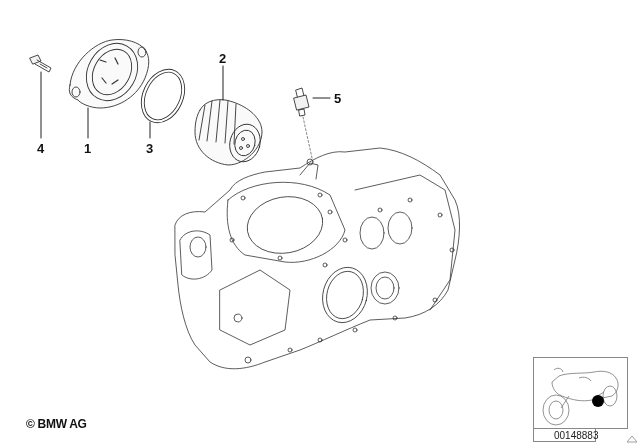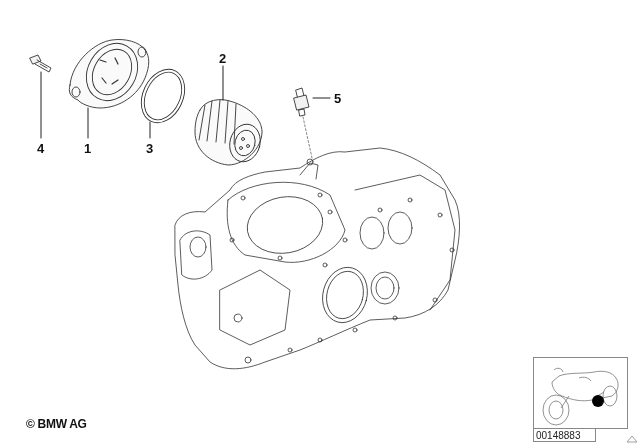--- a/index.html
+++ b/index.html
@@ -1,21 +1,21 @@
 <!DOCTYPE html>
 <html><head>
 <meta charset="utf-8">
 <style>
   html, body { margin:0; padding:0; background:#ffffff; }
   body { width:640px; height:448px; position:relative; overflow:hidden; font-family:"Liberation Sans", sans-serif; }
   .canvas { position:absolute; left:0; top:0; width:640px; height:448px; }
   .callout { position:absolute; font-family:"Liberation Sans", sans-serif; font-weight:bold; font-size:13px; color:#111; line-height:1; }
   .copyright { position:absolute; left:26px; top:417px; font-family:"Liberation Sans", sans-serif; font-weight:bold; font-size:12px; color:#111; letter-spacing:-0.3px; }
   .thumb { position:absolute; left:533px; top:357px; width:93px; height:70px; border:1px solid #888; background:#fff; }
-  .docnum { position:absolute; left:533px; top:428px; width:63px; height:14px; border:1px solid #888; background:#fff; font-family:"Liberation Sans", sans-serif; font-size:10px; color:#222; line-height:14px; padding-left:2px; box-sizing:border-box; }
+  .docnum { position:absolute; left:533px; top:428px; width:63px; height:14px; border:1px solid #888; background:#fff; font-family:"Liberation Sans", sans-serif; font-size:10px; color:#222; line-height:14px; padding-left:20px; box-sizing:border-box; }
   .tri { position:absolute; left:626px; top:435px; }
 </style>
 </head>
 <body>
 
 <div class="canvas">
   <svg width="640" height="448" viewBox="0 0 640 448" style="position:absolute;left:0;top:0;">
     <g fill="none" stroke="#333" stroke-width="0.9" stroke-linejoin="round" stroke-linecap="round">
 
       <g>

